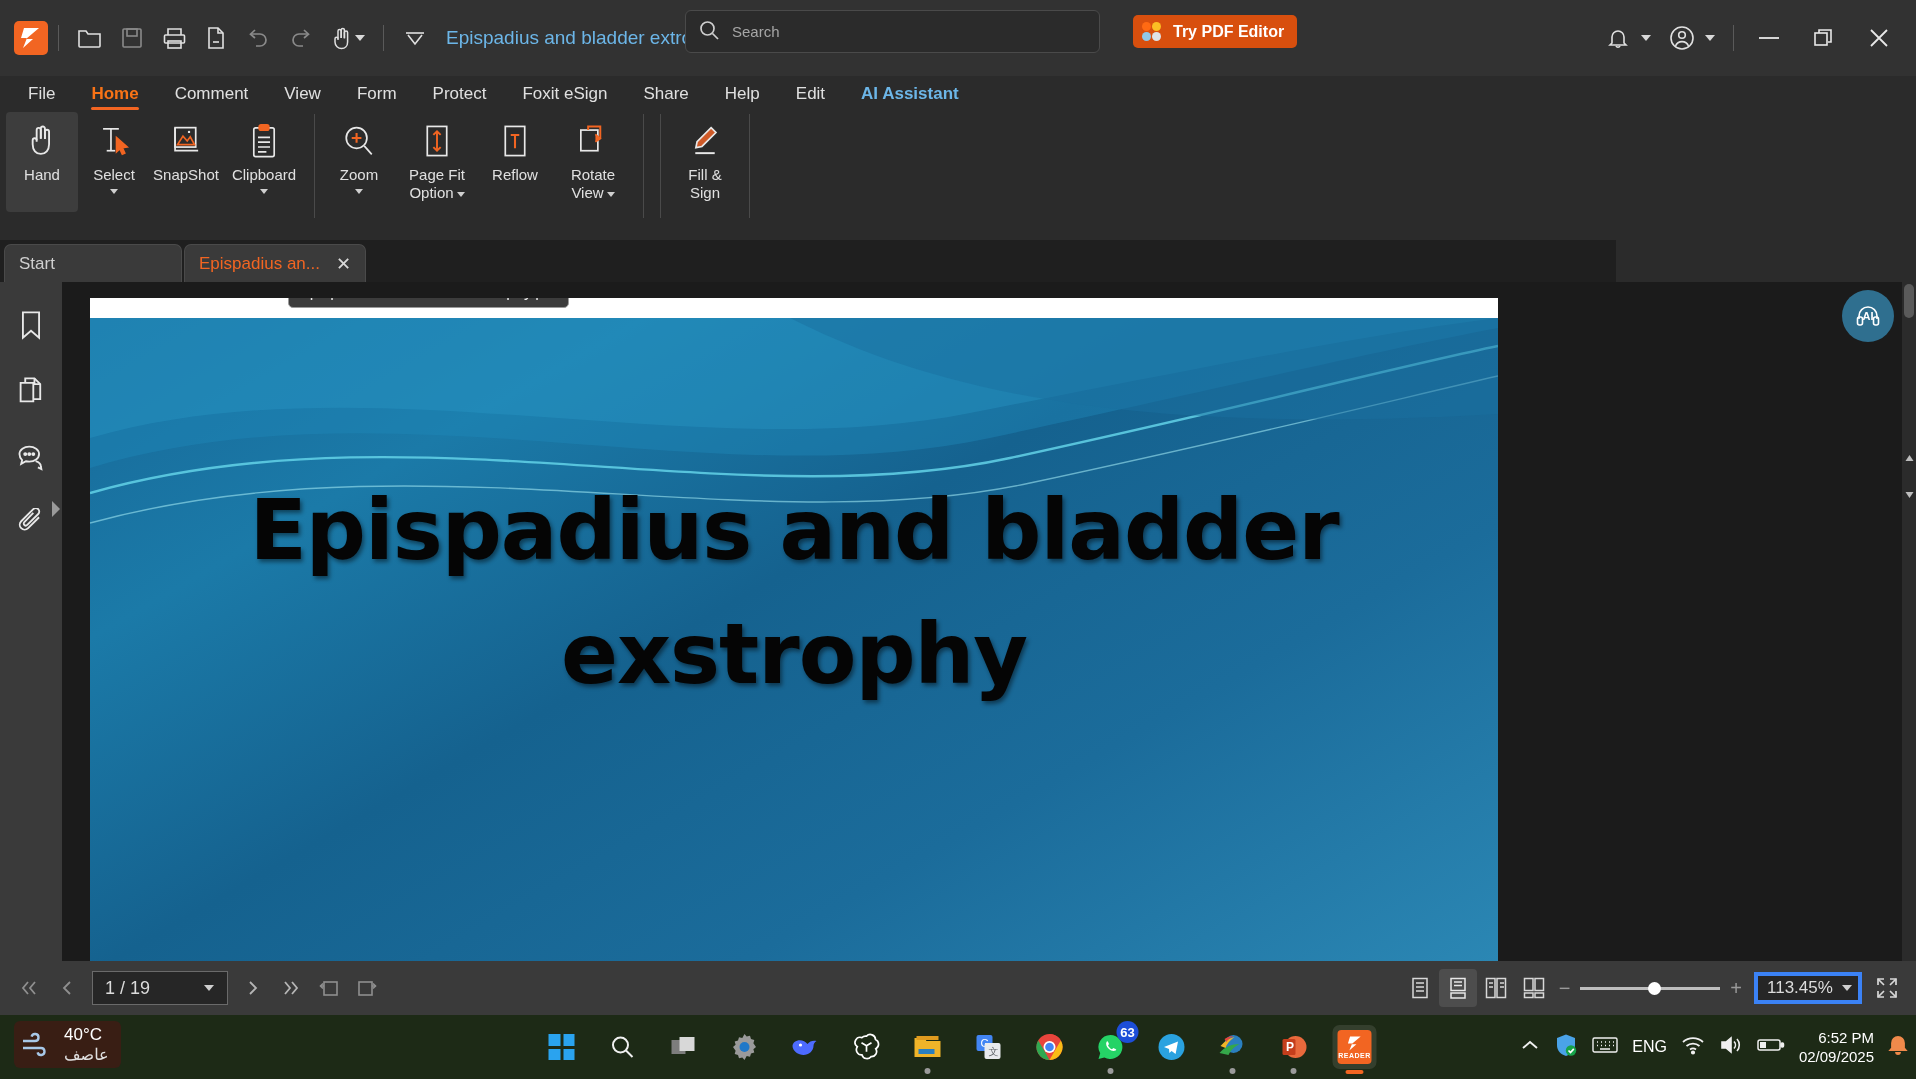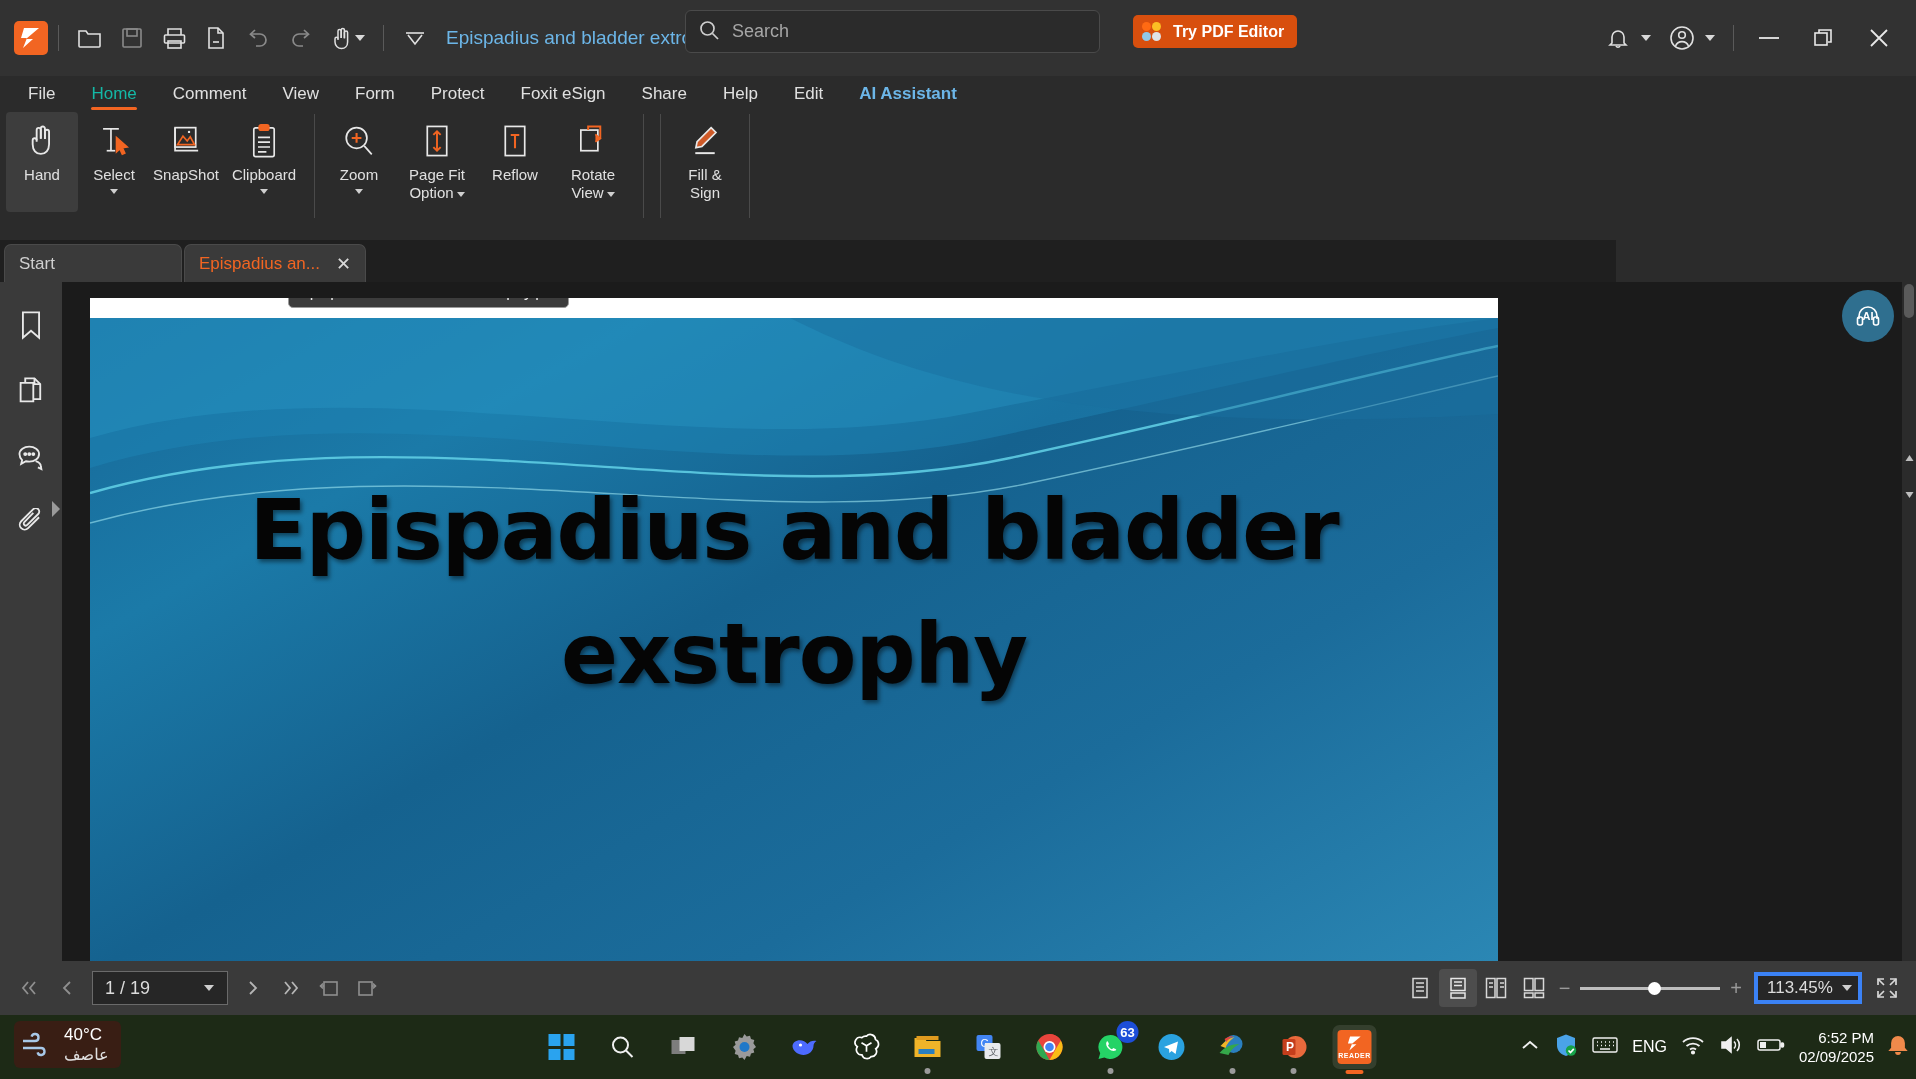--- a/index.html
+++ b/index.html
@@ -36,40 +36,40 @@
   }
   .file-title {
     color: #6cb6e8; font-size: 19px; margin-left: 10px; white-space: nowrap; flex: none;
   }
   .searchbar {
     position: absolute; left: 685px; top: 10px; width: 415px; height: 43px;
     background: #2b2b2b; border: 1px solid #4a4a4a; border-radius: 6px;
     display: flex; align-items: center; padding: 0 12px;
   }
   .searchbar .sv { flex: none; }
-  .search-placeholder { color: #a6a6a6; font-size: 18px; margin-left: 12px; }
+  .search-placeholder { color: #a6a6a6; font-size: 15px; margin-left: 12px; }
   .trypdf {
     position: absolute; left: 1133px; top: 15px; height: 33px;
     background: #d84f0e; border-radius: 5px; display: flex; align-items: center;
     padding: 0 13px 0 9px; color: #fff; font-size: 16px; font-weight: bold; gap: 12px;
   }
   .tryicon { width: 19px; height: 19px; position: relative; flex: none; }
   .tryicon i { position: absolute; width: 9px; height: 9px; border-radius: 50%; }
   .right-cluster { position: absolute; right: 8px; top: 0; height: 76px; display: flex; align-items: center; }
 
   
   .menurow {
     position: absolute; top: 76px; left: 0; width: 1916px; height: 36px;
     background: #2b2b2b; display: flex; align-items: center; padding-left: 10px; gap: 0;
   }
   .menu-item {
     font-size: 17px; color: #e0e0e0; padding: 0 18px; height: 36px;
     display: flex; align-items: center; position: relative; white-space: nowrap;
   }
-  .menu-item.active { color: #14b8a6; font-weight: normal; }
+  .menu-item.active { color: #f97316; font-weight: bold; }
   .menu-item.active::after {
     content: ""; position: absolute; left: 18px; right: 18px; bottom: 2px; height: 3px;
     background: #f26522; border-radius: 2px;
   }
   .menu-item.ai { color: #6cb6e8; font-weight: bold; }
 
   .ribbon {
     position: absolute; top: 112px; left: 0; width: 1916px; height: 128px;
     background: #2b2b2b; display: flex; align-items: flex-start; padding-left: 6px;
   }

